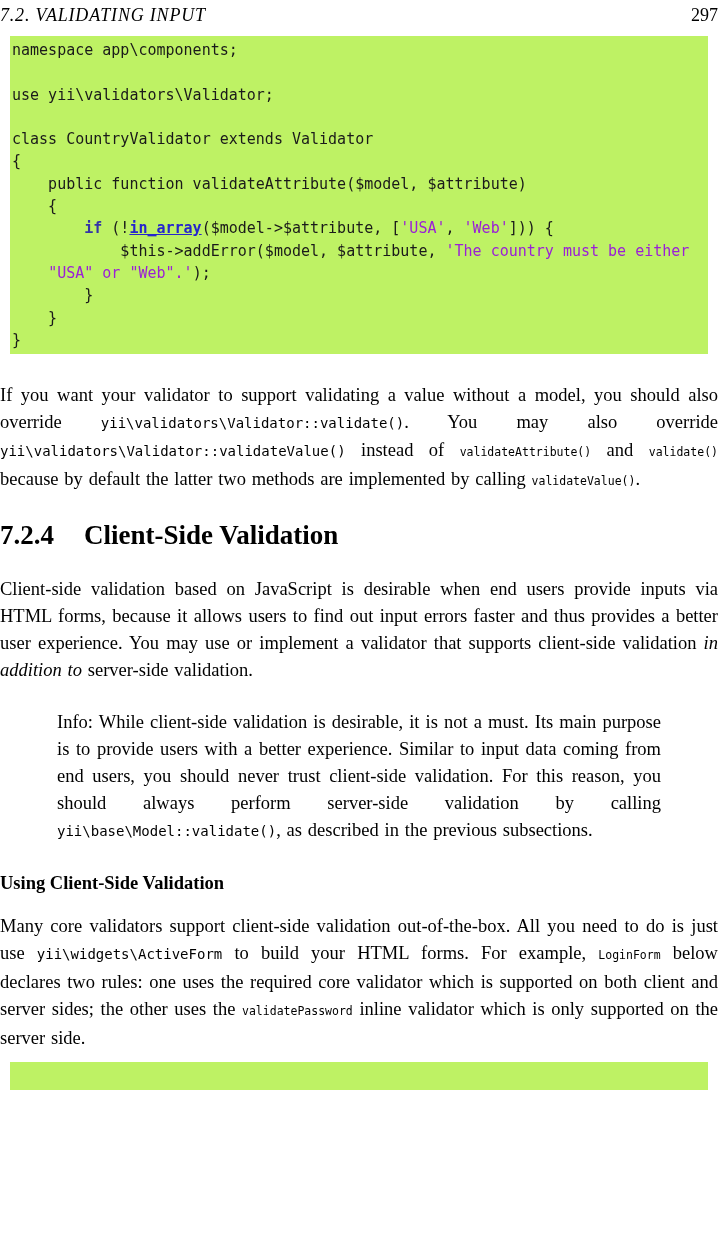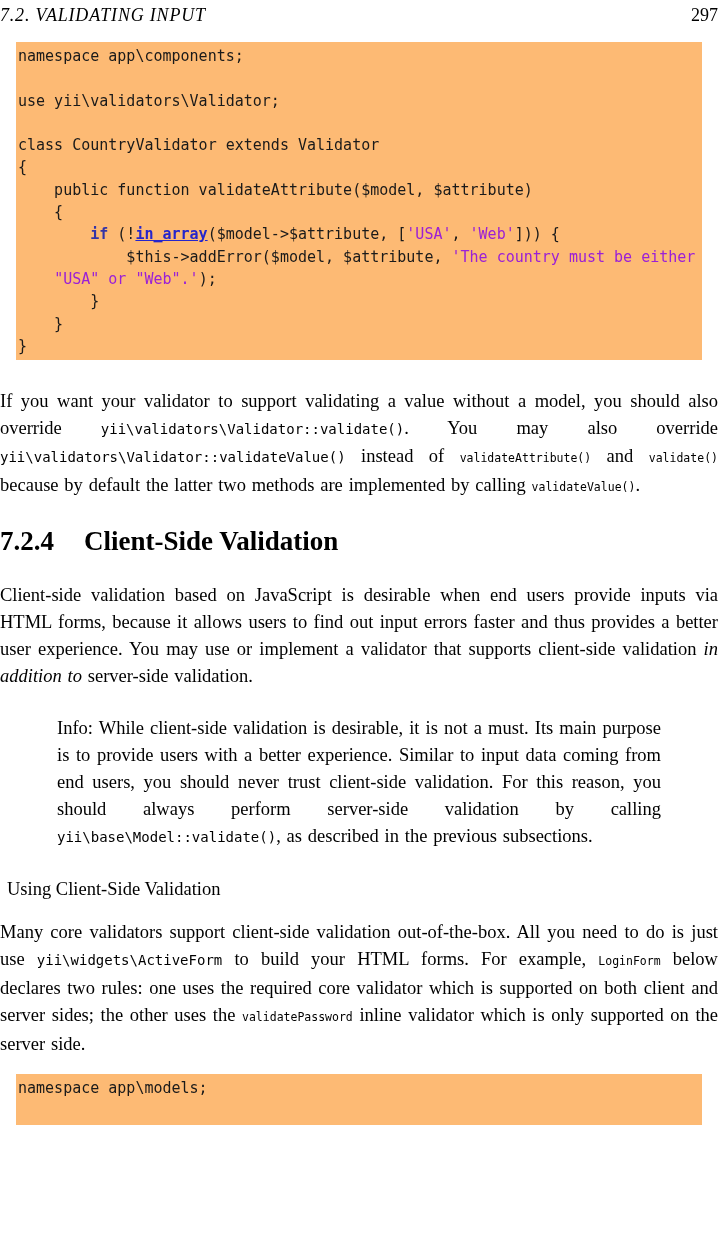--- a/index.html
+++ b/index.html
@@ -15,25 +15,25 @@
   
   .page-header {
     display: flex; justify-content: space-between; align-items: baseline;
     padding-top: 5px; font-size: 18px; gap: 44px;
   }
   .running-title { font-style: italic; letter-spacing: 0.8px; }
   .page-number { font-size: 18px; }
 
   
   pre.code {
-    background: #fdba74;
+    background: #bef264;
     font-family: "DejaVu Sans Mono", monospace;
     font-size: 15px;
     line-height: 22.3px;
-    margin: 16px; padding: 3px 0 3px 2px;
+    margin: 10px; padding: 3px 0 3px 2px;
     white-space: pre;
     overflow: hidden;
   }
   .code-line { height: 22.3px; }
   .tok-plain { color: #1a1a1a; }
   .tok-kw  { color: #3434a6; font-weight: bold; }
   .tok-fn  { color: #2525cc; font-weight: bold; text-decoration: underline; }
   .tok-str { color: #9b20d6; font-weight: normal; }
 
   
@@ -48,22 +48,22 @@
   .run-mono-sm { font-family: "DejaVu Sans Mono", monospace; font-size: 11.5px; word-spacing: 0; }
   .run-italic  { font-style: italic; }
 
   
   h2.section-heading {
     font-size: 27px; font-weight: bold;
     margin: 27px 0 0 0; line-height: 26px;
   }
   h2.section-heading .secnum { margin-right: 30px; }
   h3.subsection-heading {
-    font-size: 18.5px; font-weight: normal;
-    margin: 26px 0 16px 0; line-height: 24px; padding-left: 7px;
+    font-size: 18.5px; font-weight: bold;
+    margin: 26px 0 16px 0; line-height: 24px;
   }
 
   
   .mt-code1 { margin-top: 34px; }
   .mt-para1 { margin-top: 28px; }
   .mt-para2 { margin-top: 28px; }
   .info-block {
     margin: 25px 57px 0 57px;
     font-size: 18.5px; line-height: 27px;
     text-align: justify; word-spacing: 1.2px;
@@ -91,15 +91,15 @@
   </h2>
 
   <p class="para mt-para2"><span class="run-body">Client-side validation based on JavaScript is desirable when end users provide inputs via HTML forms, because it allows users to find out input errors faster and thus provides a better user experience.  You may use or implement a validator that supports client-side validation </span><span class="run-italic">in addition to</span><span class="run-body"> server-side validation.</span></p>
 
   <div class="info-block"><span class="run-body">Info: While client-side validation is desirable, it is not a must.  Its main purpose is to provide users with a better experience.  Similar to input data coming from end users, you should never trust client-side validation.  For this reason, you should always perform server-side validation by calling </span><span class="run-mono">yii\base\Model::validate()</span><span class="run-body">, as described in the previous subsections.</span></div>
 
   <h3 class="subsection-heading">Using Client-Side Validation</h3>
 
   <p class="para mt-para3"><span class="run-body">Many core validators support client-side validation out-of-the-box.  All you need to do is just use </span><span class="run-mono">yii\widgets\ActiveForm</span><span class="run-body"> to build your HTML forms. For example, </span><span class="run-mono-sm">LoginForm</span><span class="run-body"> below declares two rules:  one uses the required core validator which is supported on both client and server sides; the other uses the </span><span class="run-mono-sm">validatePassword</span><span class="run-body"> inline validator which is only supported on the server side.</span></p>
 
-  <pre class="code mt-code2"><div class="code-line"><span class="tok-plain">namespace app\models;</span></div><div class="code-line">&nbsp;</div></pre>
+  <pre class="code mt-code2"><div class="code-line">&nbsp;</div></pre>
 
 </div>
 
 </body></html>

